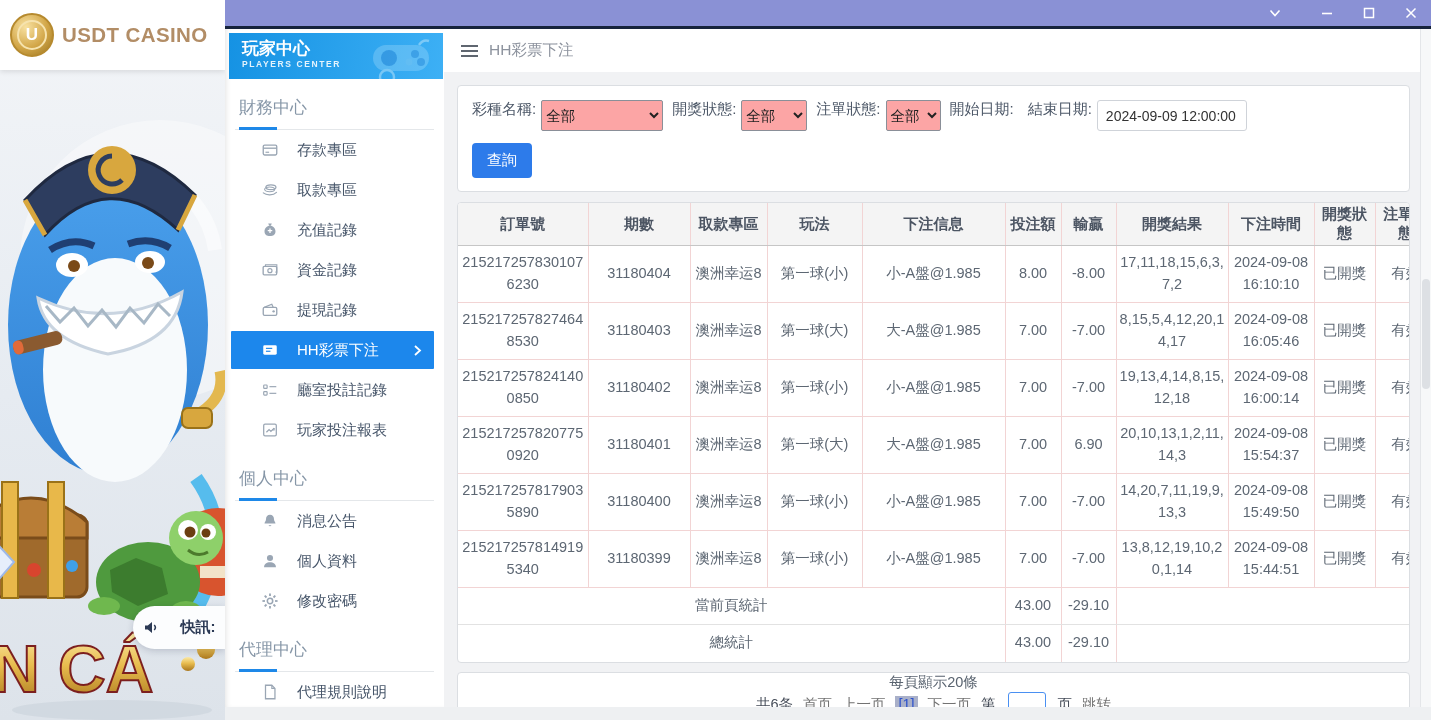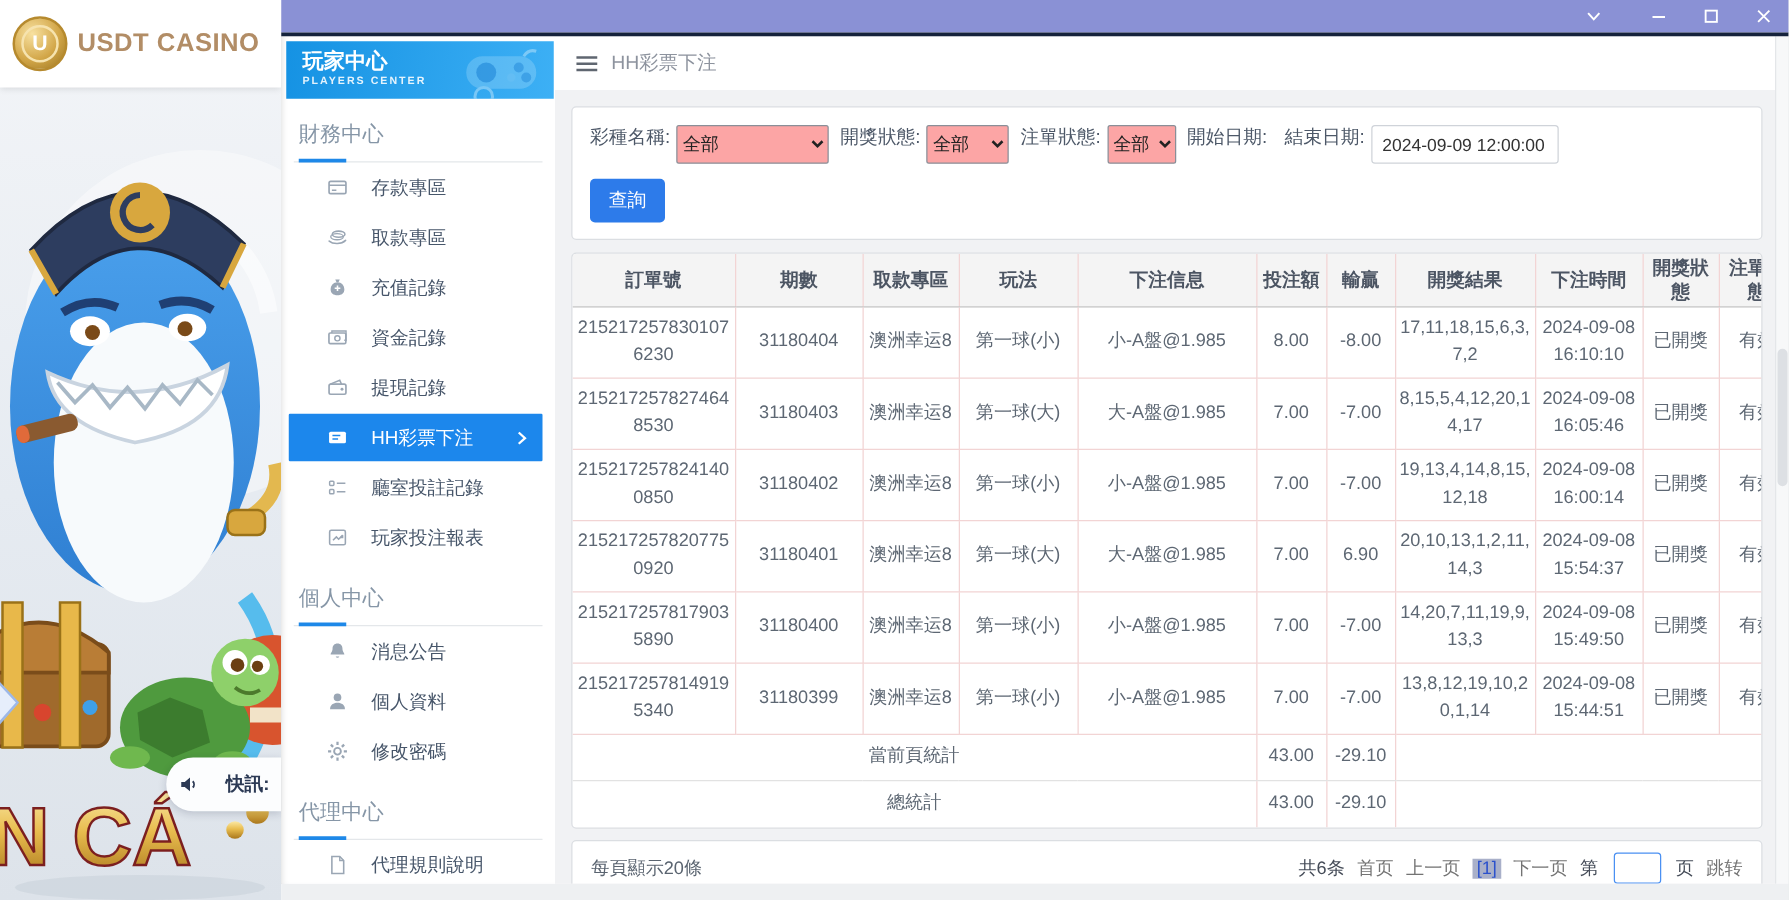--- a/index.html
+++ b/index.html
@@ -55,21 +55,21 @@
   .table-panel{margin:10px 10px 0 13px;overflow:hidden;}
   table.bets{width:100%;border-collapse:collapse;table-layout:fixed;}
   table.bets th{background:#f4f4f4;color:#4c5563;font-size:15px;font-weight:bold;height:40px;border-right:1px solid #f2d4d4;border-bottom:1px solid #c6c6c6;padding:2px 1px;}
   table.bets td{color:#5d6773;font-size:14.5px;text-align:center;border-right:1px solid #f2d4d4;border-bottom:1px solid #f2d4d4;padding:6px 2px;word-break:break-all;line-height:1.5;}
   table.bets th:last-child,table.bets td:last-child{border-right:none;}
   table.bets tbody tr{height:57px;}
   table.bets tfoot td{height:37px;padding:2px;}
   table.bets tfoot tr:first-child td{border-top:1px solid #d7d7d7;border-bottom:1px solid #e2e2e2;}
   table.bets tfoot tr:last-child td{border-bottom:none;}
 
-  .pagination-panel{margin:9px 10px 0 13px;height:46px;display:flex;align-items:center;justify-content:space-between;padding:0 15px;font-size:14.5px;color:#5a6470;}
+  .pagination-panel{margin:9px 10px 0 13px;height:46px;display:flex;align-items:center;justify-content:space-between;padding:0 15px;font-size:14.5px;color:#5a6470;flex-direction:column;}
   .pager{display:flex;align-items:center;gap:10px;color:#454c58;}
   .plink{color:#737373;cursor:pointer;text-decoration:none;}
   .pcurrent{color:#2b51cc;background:#a9b0c9;padding:0 3px;cursor:pointer;}
   .pjump{width:38px;height:25px;border:1px solid #4a90f2;border-radius:3px;margin:0 2px;}
 
   .scrollbar{position:absolute;right:0;top:29px;width:11px;bottom:13px;background:#f7f8f9;border-left:1px solid #e4e6e9;}
   .scroll-thumb{position:absolute;left:1px;right:1px;top:250px;height:110px;background:#dde0e4;border-radius:5px;}
   .bottom-strip{position:absolute;left:225px;right:0;bottom:0;height:13px;background:#eef0f2;}
 </style>
 </head>

